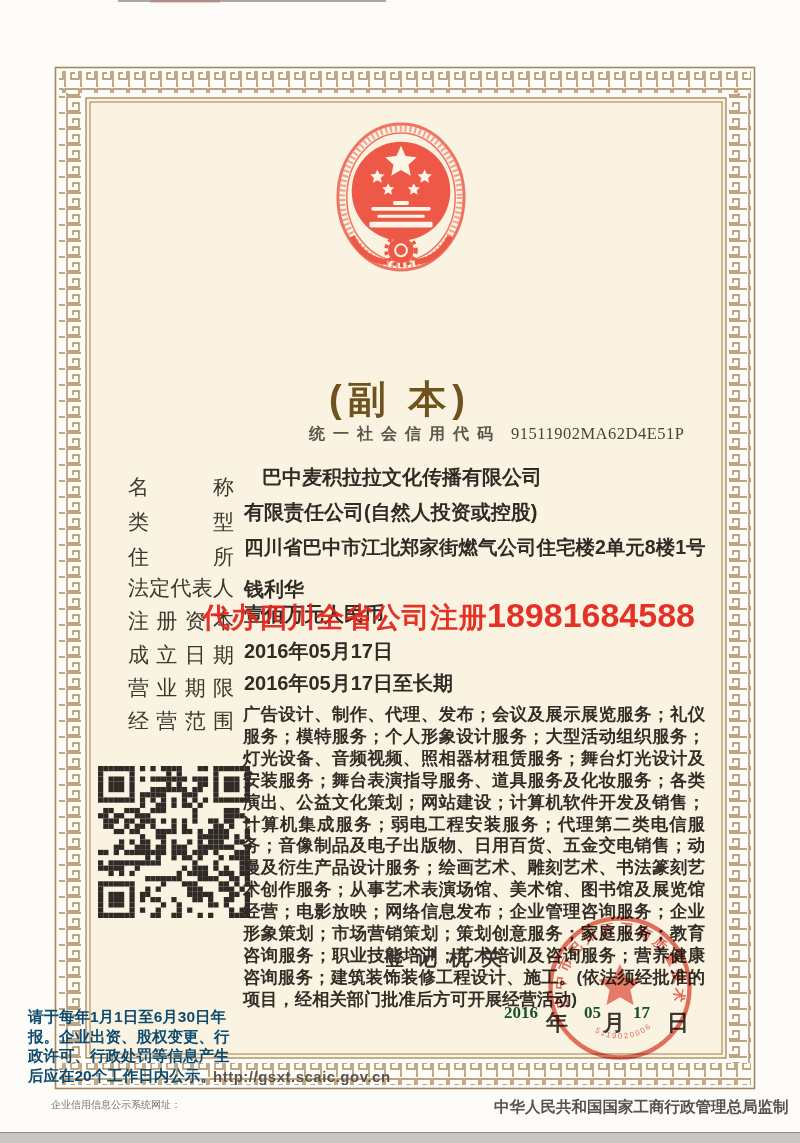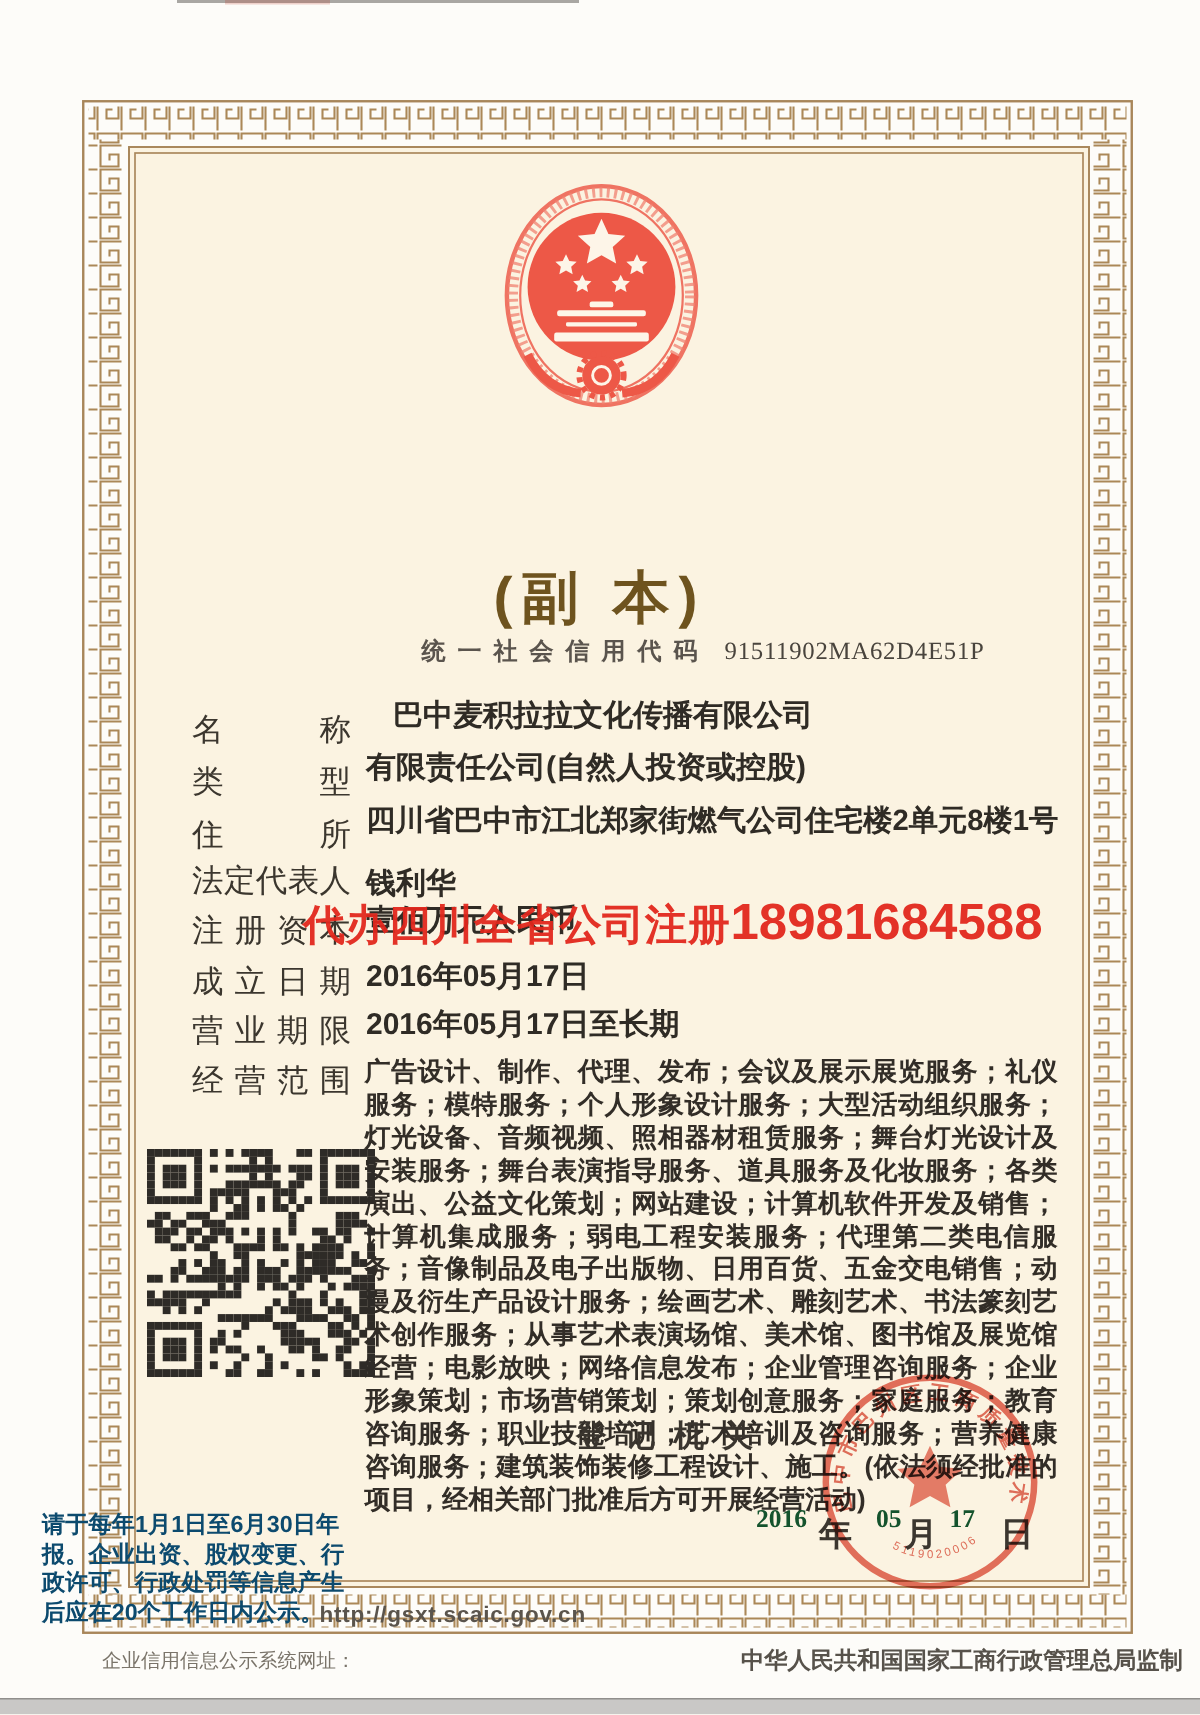--- a/index.html
+++ b/index.html
@@ -14,21 +14,21 @@
   .frame{left:0;top:0;width:800px;height:1143px;}
   
   .emblem{left:332px;top:118px;width:138px;height:162px;}
   
   .title{left:0;top:280px;width:800px;text-align:center;font-size:78px;font-weight:900;
          color:#8a6a1c;letter-spacing:40px;padding-left:40px;box-sizing:border-box;margin:0;line-height:1;}
   .subtitle{left:0;top:380px;width:800px;text-align:center;font-size:38px;font-weight:700;
             color:#6e531e;letter-spacing:6px;line-height:1;}
   
   .credit-row{left:281px;top:424px;display:flex;align-items:baseline;white-space:nowrap;}
-  .credit-label{font-size:16px;font-weight:700;letter-spacing:8px;color:#5a544d;}
+  .credit-label{font-size:16px;font-weight:700;letter-spacing:8px;color:#5a544d;margin-left:28px;}
   .credit-code{font-family:"Liberation Serif",serif;font-size:16.5px;font-weight:500;
                color:#49443d;margin-left:10px;letter-spacing:.5px;}
   
   .flabel{left:128px;width:106px;font-size:21px;font-weight:400;color:#3b362e;
           text-align:justify;text-align-last:justify;line-height:1;}
   .fvalue{left:244px;font-size:20px;font-weight:700;color:#2f2b25;line-height:1.15;white-space:nowrap;}
   .fl1{top:476px;} .fv1{top:466px;left:262px;}
   .fl2{top:511px;} .fv2{top:501px;}
   .fl3{top:546px;} .fv3{top:536px;font-size:19.5px;}
   .fl4{top:577px;} .fv4{top:578px;}
@@ -52,21 +52,21 @@
   .d-year{left:504px;top:1004px;} .d-yu{left:546px;top:1012px;}
   .d-month{left:584px;top:1004px;} .d-mu{left:603px;top:1012px;}
   .d-day{left:633px;top:1004px;} .d-du{left:667px;top:1012px;}
   
   .seal{left:538px;top:906px;width:164px;height:164px;z-index:40;mix-blend-mode:multiply;}
   
   .notice{left:28px;top:1007px;width:214px;font-size:15.5px;font-weight:600;line-height:19.5px;
           color:#0c4a6e;z-index:20;}
   .site-url{left:213px;top:1068px;font-size:15px;font-weight:700;color:#5a544c;
             letter-spacing:.5px;z-index:20;}
-  .site-label{left:68px;top:1098px;font-size:13px;color:#7a746a;}
+  .site-label{left:51px;top:1098px;font-size:10px;color:#7a746a;}
   .publisher{left:494px;top:1097px;font-size:15.5px;font-weight:600;color:#57524b;}
 </style>
 </head>
 <body>
 
 <div class="page">
 
   <div class="abs scan-artifact-line"></div>
   <div class="abs scan-artifact-red"></div>
 

